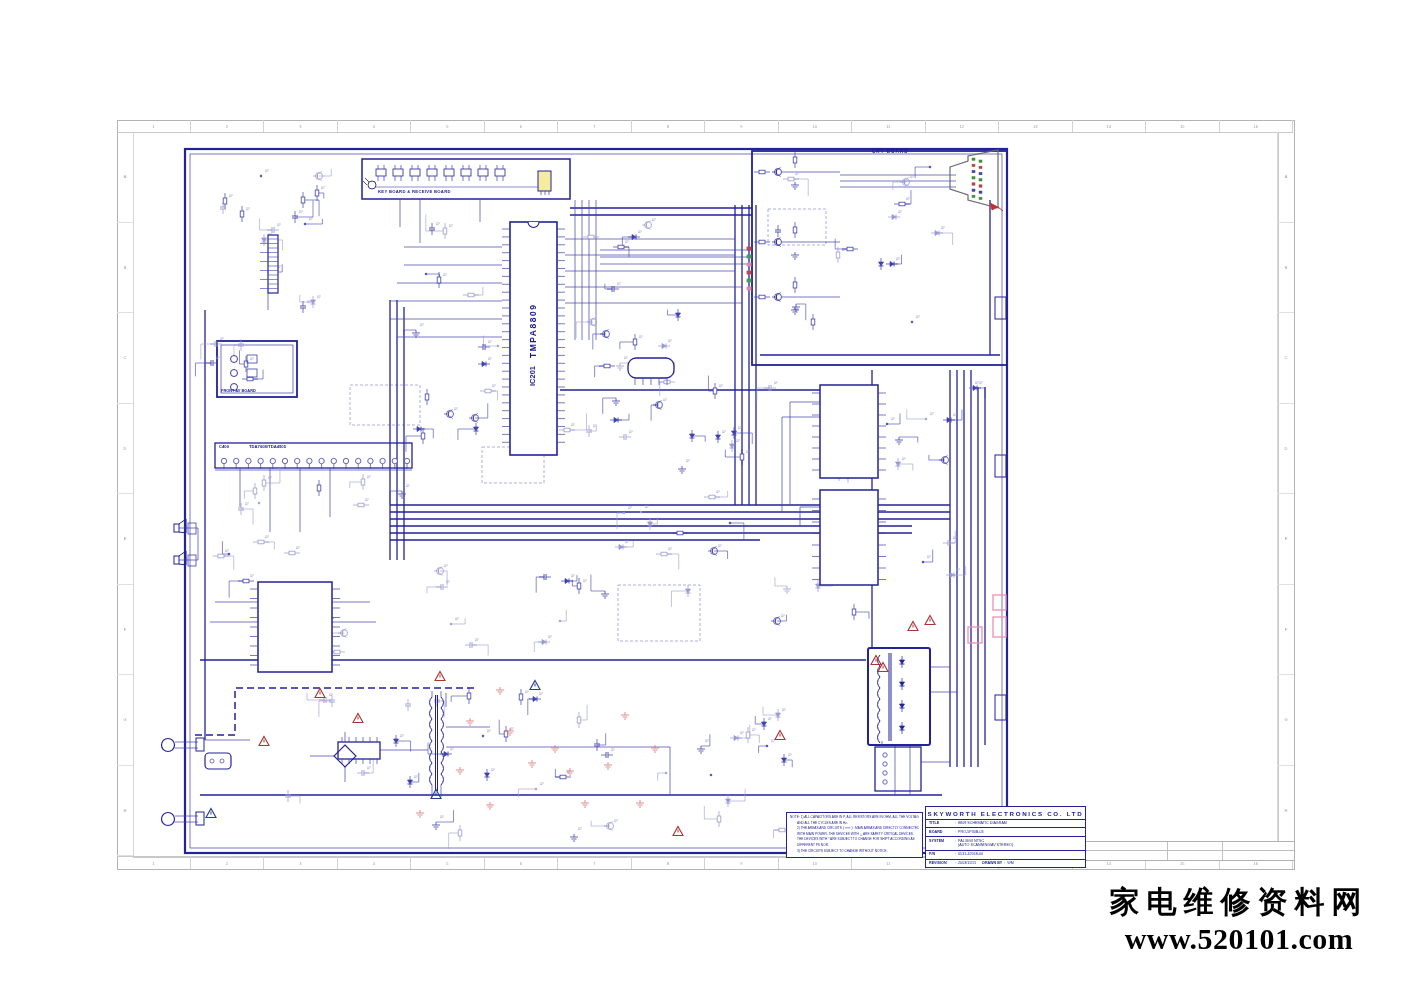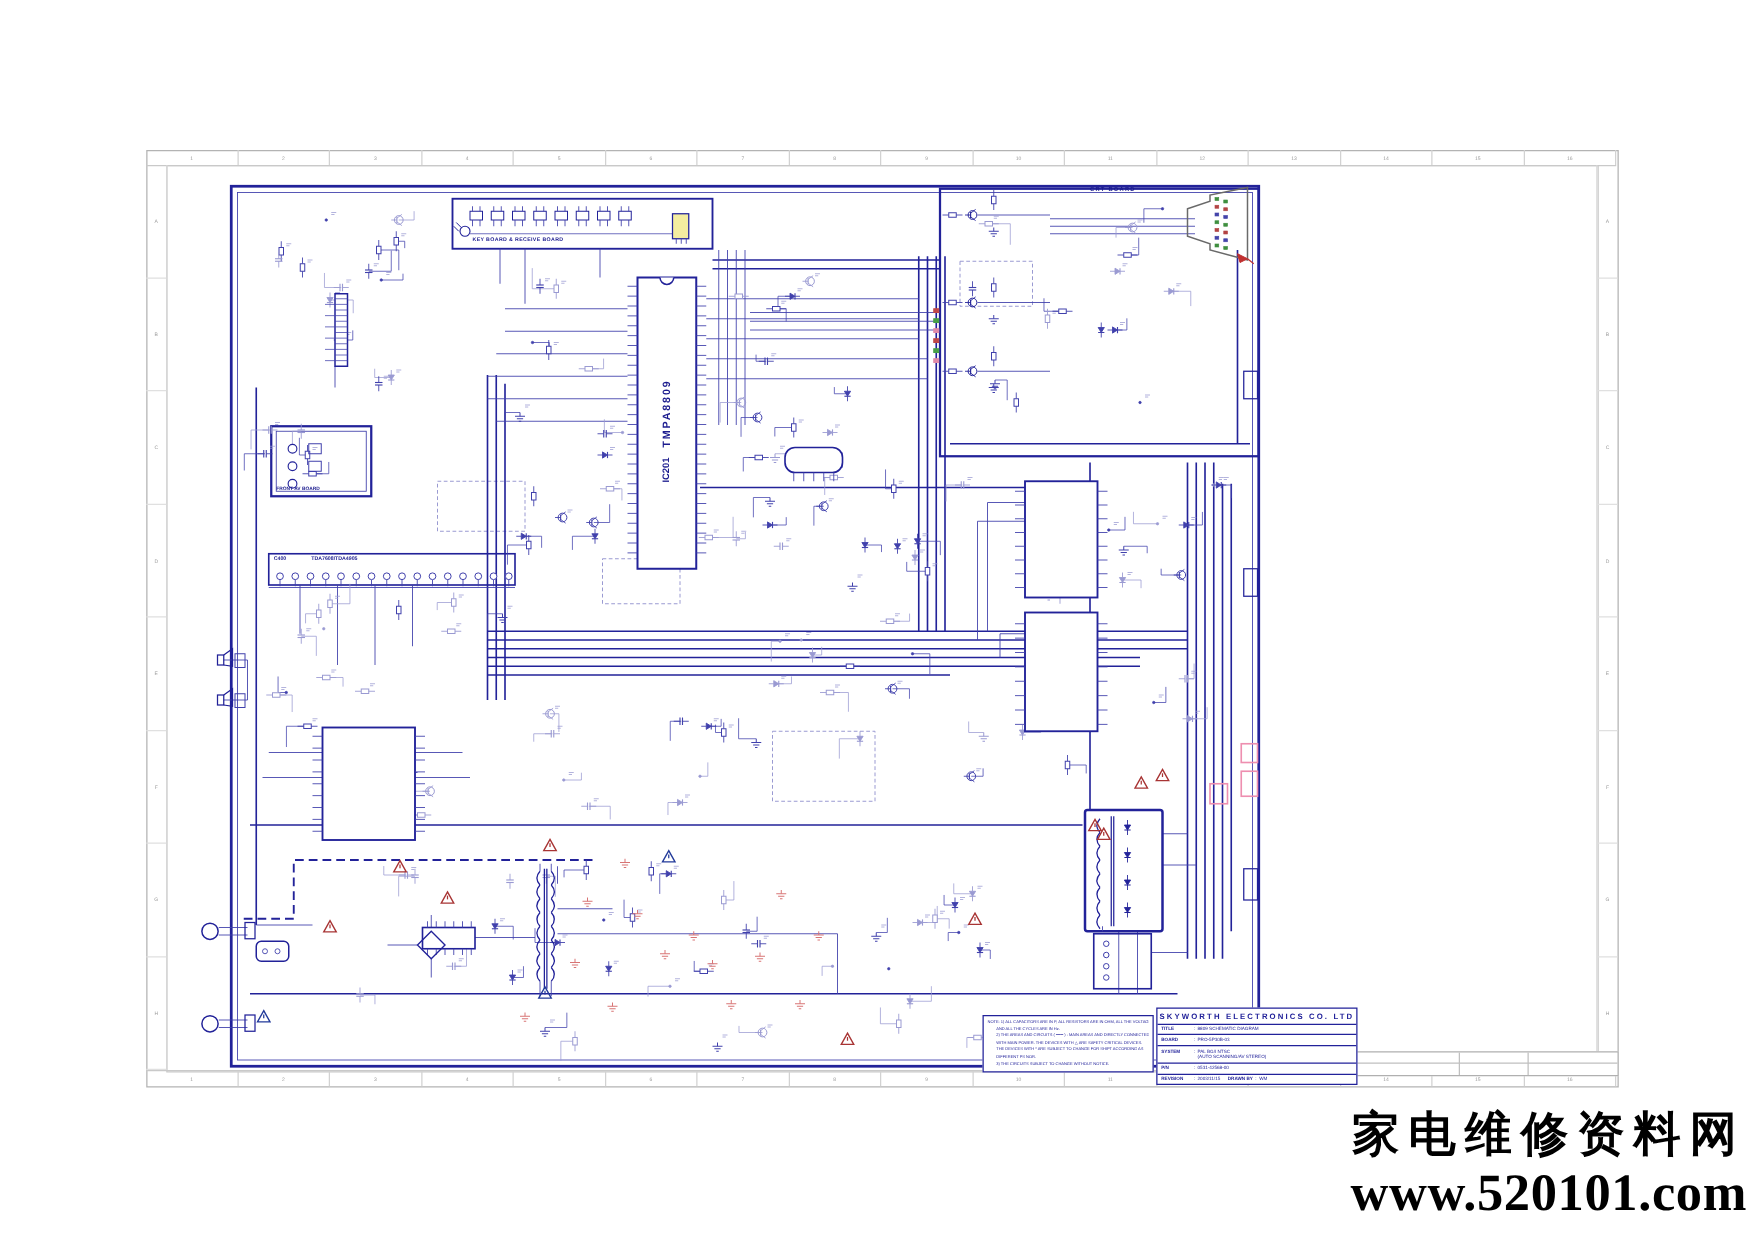--- a/index.html
+++ b/index.html
@@ -49,23 +49,23 @@
   .tb-sys{display:flex;flex-direction:column;}
 
   
   .notes{left:786px;top:812px;width:137px;height:46px;border:1.4px solid #22229a;background:#fff;
          color:#22229a;padding:2px 3px;box-sizing:border-box;}
   .note-line{font-size:3.2px;line-height:1.75;white-space:nowrap;overflow:hidden;}
   .note-line:nth-child(n+2){padding-left:7px;}
 
   
   .wm{left:1078px;top:882px;width:322px;text-align:center;color:#000;z-index:10;}
-  .wm1{font-size:38px;font-weight:bold;letter-spacing:7px;line-height:1.35;
+  .wm1{font-size:30px;font-weight:bold;letter-spacing:7px;line-height:1.35;
        font-family:"DejaVu Sans",sans-serif;white-space:nowrap;}
-  .wm2{font-size:42px;font-weight:bold;line-height:1.05;letter-spacing:0.5px;
+  .wm2{font-size:30px;font-weight:bold;line-height:1.05;letter-spacing:0.5px;
        font-family:"Liberation Serif",serif;white-space:nowrap;}
 </style>
 </head>
 <body>
 
 <div class="abs sheet-outer"></div>
 <div class="abs sheet-inner"></div>
 <div class="abs zstrip top">
     <div class="zcell">1</div>
     <div class="zcell">2</div>

